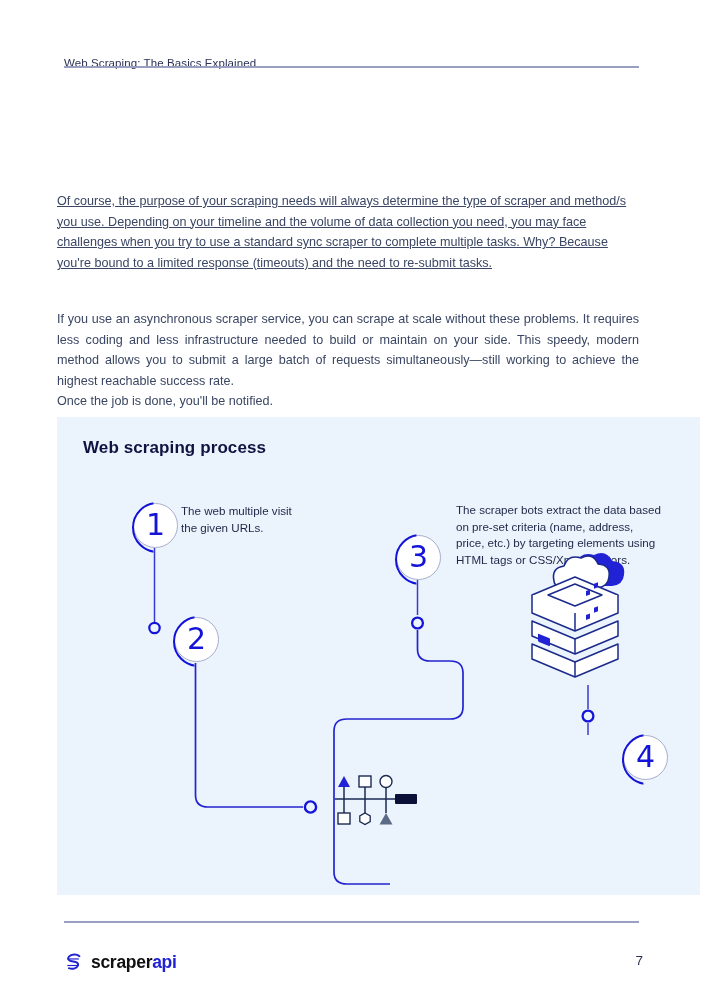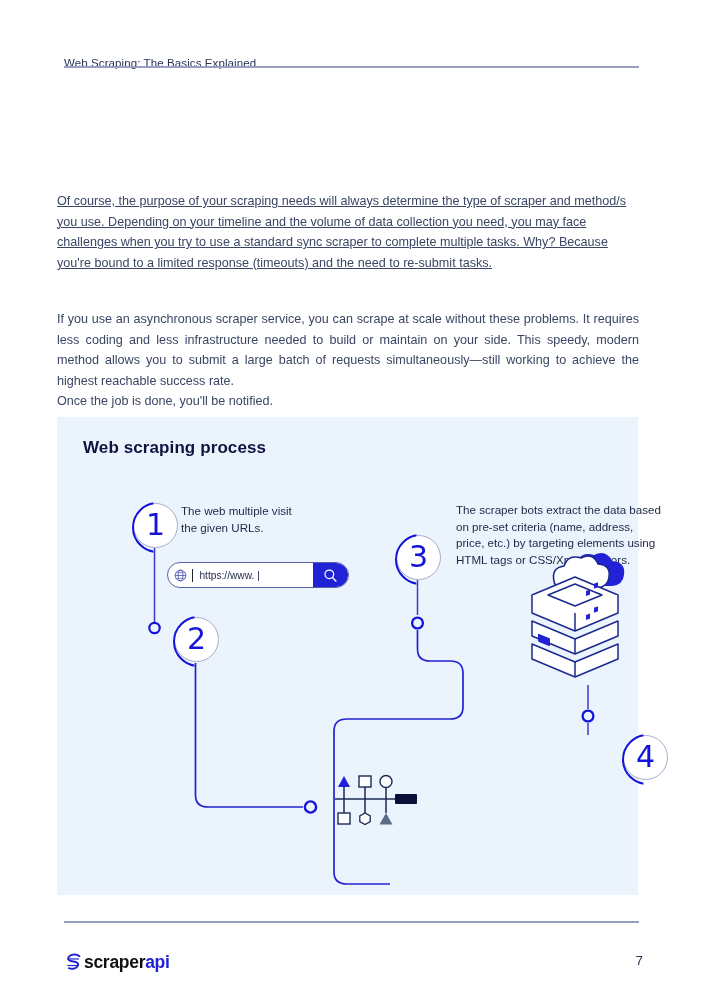--- a/index.html
+++ b/index.html
@@ -27,21 +27,21 @@
     position:absolute;left:57px;width:582px;
     font-size:12.6px;line-height:20.6px;color:#3a4663;
   }
   .para.just{text-align:justify;}
   #para1{top:118px;}
   #para2{top:191px;text-decoration:underline;}
   #para3{top:309px;}
 
   
   .panel{
-    position:absolute;left:57px;top:417px;width:581px;height:478px;
+    position:absolute;left:57px;top:417px;width:643px;height:478px;
     background:#ebf3fd;
   }
   .panel-title{
     position:absolute;left:26px;top:21px;
     font-size:17px;font-weight:bold;color:#101340;
     letter-spacing:.1px;
   }
 
   
   .wires{position:absolute;left:0;top:0;width:581px;height:478px;}
@@ -98,21 +98,21 @@
   
   .cloudsrv{position:absolute;left:455px;top:118px;width:120px;height:150px;}
 
   
   .ftr-rule{
     position:absolute;left:64px;top:921px;width:575px;height:1.5px;
     background:#9a9fc0;
   }
   .logo{
     position:absolute;left:64px;top:952px;
-    display:flex;align-items:flex-start;
+    display:flex;align-items:flex-start;gap:7px;
   }
   .logo-word{font-size:17.5px;font-weight:bold;letter-spacing:-.3px;}
   .logo-word .b{color:#111111;}
   .logo-word .a{color:#2121d6;}
   .pageno{
     position:absolute;right:64px;top:953px;
     font-size:13.5px;color:#2b3255;font-weight:500;
   }
 </style>
 </head>
@@ -157,39 +157,20 @@
     <div class="num" id="num3">
         <span>3</span>
       </div>
     <div class="num" id="num4">
         <span>4</span>
       </div>
 
     <div class="step-txt" id="txt1">The web multiple visit the given URLs.</div>
     <div class="step-txt" id="txt3">The scraper bots extract the data based on pre-set criteria (name, address, price, etc.) by targeting elements using HTML tags or CSS/Xpath sectors.</div>
 
-    <div class="searchbar">
-      <span class="globe">
-        <svg width="13" height="13" viewBox="0 0 16 16">
-          <circle cx="8" cy="8" r="6.6" fill="none" stroke="#4a52b5" stroke-width="1.1"></circle>
-          <ellipse cx="8" cy="8" rx="3" ry="6.6" fill="none" stroke="#4a52b5" stroke-width="1"></ellipse>
-          <line x1="1.4" y1="8" x2="14.6" y2="8" stroke="#4a52b5" stroke-width="1"></line>
-          <line x1="2.4" y1="4.6" x2="13.6" y2="4.6" stroke="#4a52b5" stroke-width=".8"></line>
-          <line x1="2.4" y1="11.4" x2="13.6" y2="11.4" stroke="#4a52b5" stroke-width=".8"></line>
-        </svg>
-      </span>
-      <span class="divider"></span>
-      <span class="url">https://www. |</span>
-      <span class="srch-btn">
-        <svg width="15" height="15" viewBox="0 0 18 18">
-          <circle cx="7.6" cy="7.6" r="5.2" fill="none" stroke="#ffffff" stroke-width="1.5"></circle>
-          <line x1="11.5" y1="11.5" x2="15.6" y2="15.8" stroke="#ffffff" stroke-width="1.6" stroke-linecap="round"></line>
-        </svg>
-      </span>
-    </div>
 
     <div class="nodes">
       <svg width="120" height="60" viewBox="0 0 120 60">
         <line x1="28" y1="30" x2="88" y2="30" stroke="#1b2a52" stroke-width="1.5"></line>
         <line x1="37" y1="18" x2="37" y2="44" stroke="#1b2a52" stroke-width="1.5"></line>
         <line x1="58" y1="18" x2="58" y2="44" stroke="#1b2a52" stroke-width="1.5"></line>
         <line x1="79" y1="18" x2="79" y2="44" stroke="#1b2a52" stroke-width="1.5"></line>
         <line x1="58" y1="44" x2="58" y2="56" stroke="#2424cf" stroke-width="1.5"></line>
         <polygon points="37,7 43,18 31,18" fill="#2121d6"></polygon>
         <rect x="52" y="7" width="12" height="11" fill="#ffffff" stroke="#1b2a52" stroke-width="1.4"></rect>

